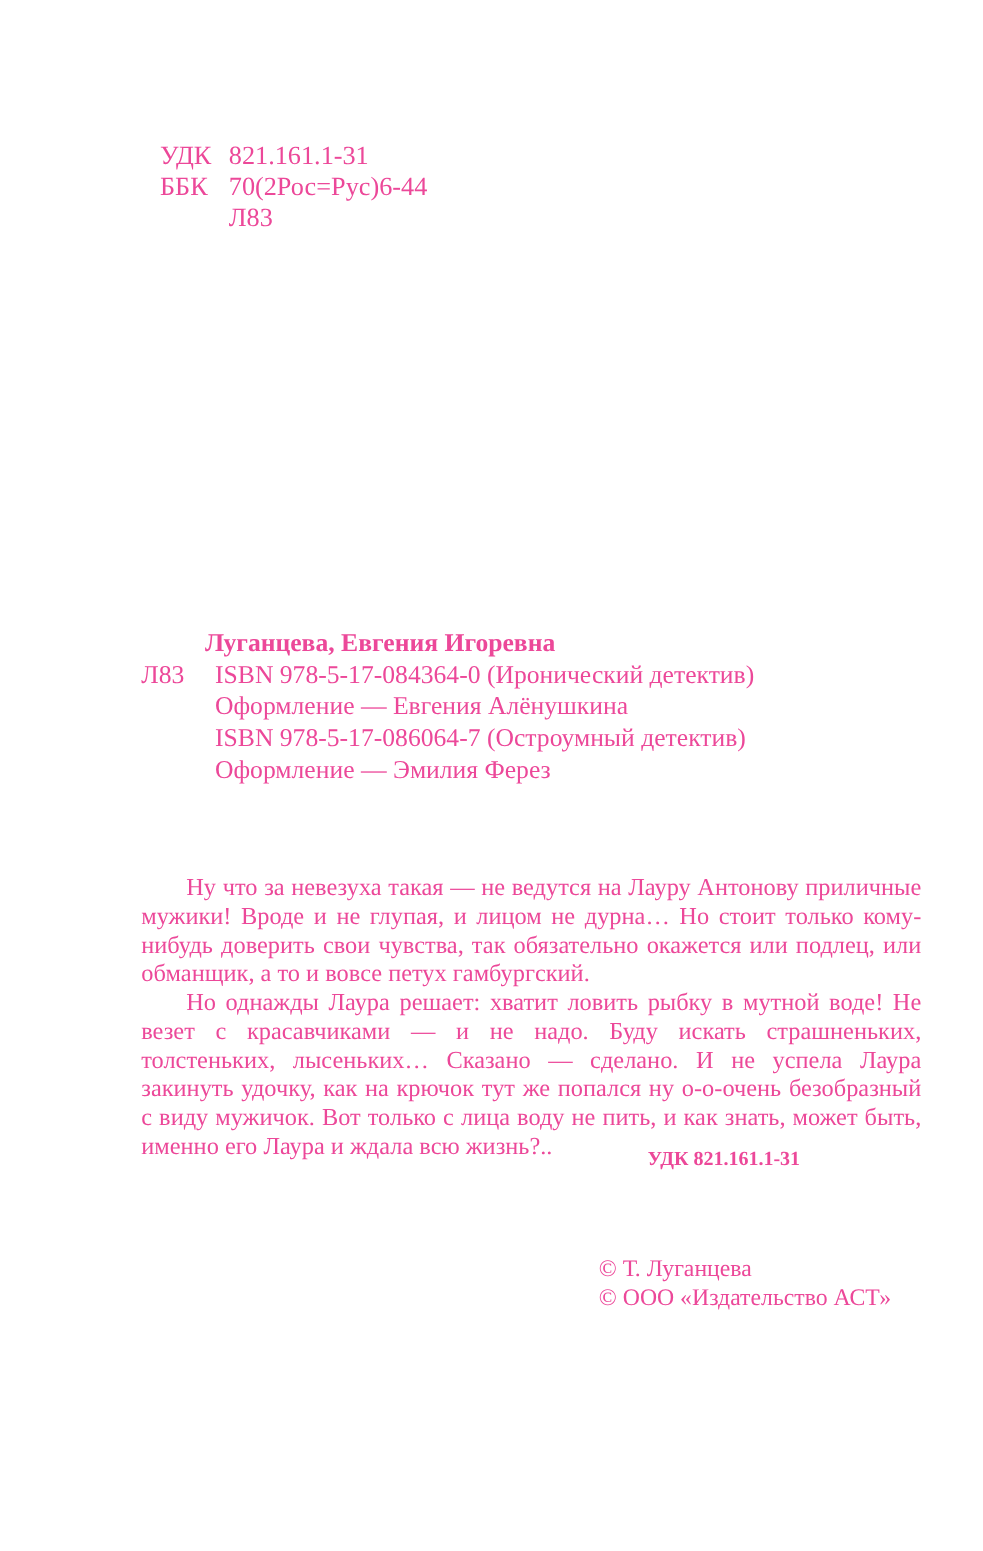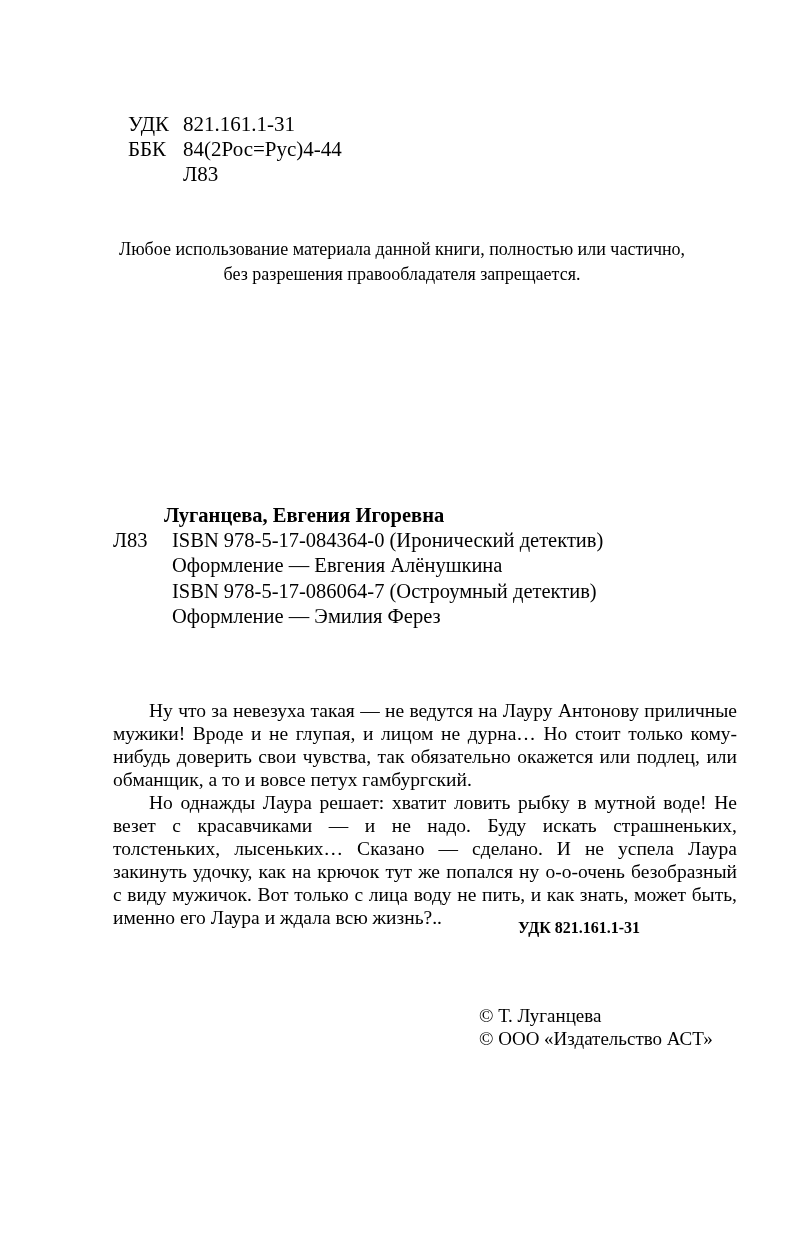--- a/index.html
+++ b/index.html
@@ -1,21 +1,21 @@
 <!DOCTYPE html>
 <html lang="ru"><head>
 <meta charset="utf-8">
 <style>
   html, body { margin: 0; padding: 0; background: #ffffff; }
   .page {
     position: relative;
     width: 786px;
     height: 1241px;
     background: #ffffff;
-    color: #000000;
+    color: #ec4899;
     font-family: "Liberation Serif", "DejaVu Serif", serif;
     overflow: hidden;
   }
 
   
   .top-class {
     position: absolute;
     left: 128px;
     top: 112px;
     font-size: 21px;
@@ -92,32 +92,28 @@
 
 <div class="page">
 
   <div class="top-class">
     <div class="row">
       <span class="lbl">УДК</span>
       <span>821.161.1-31</span>
     </div>
     <div class="row">
       <span class="lbl">ББК</span>
-      <span>84(2Рос=Рус)4-44</span>
+      <span>70(2Рос=Рус)6-44</span>
     </div>
     <div class="row">
       <span class="lbl"></span>
       <span>Л83</span>
     </div>
   </div>
 
-  <div class="notice">
-    <div>Любое использование материала данной книги, полностью или частично,</div>
-    <div>без разрешения правообладателя запрещается.</div>
-  </div>
 
   <div class="biblio">
     <div class="b-author">Луганцева, Евгения Игоревна</div>
     <div class="b-title-row">
       <span class="b-code">Л83</span>
     </div>
     <div class="b-isbn">ISBN 978-5-17-084364-0 (Иронический детектив)</div>
     <div class="b-design">Оформление — Евгения Алёнушкина</div>
     <div class="b-isbn">ISBN 978-5-17-086064-7 (Остроумный детектив)</div>
     <div class="b-design">Оформление — Эмилия Ферез</div>

